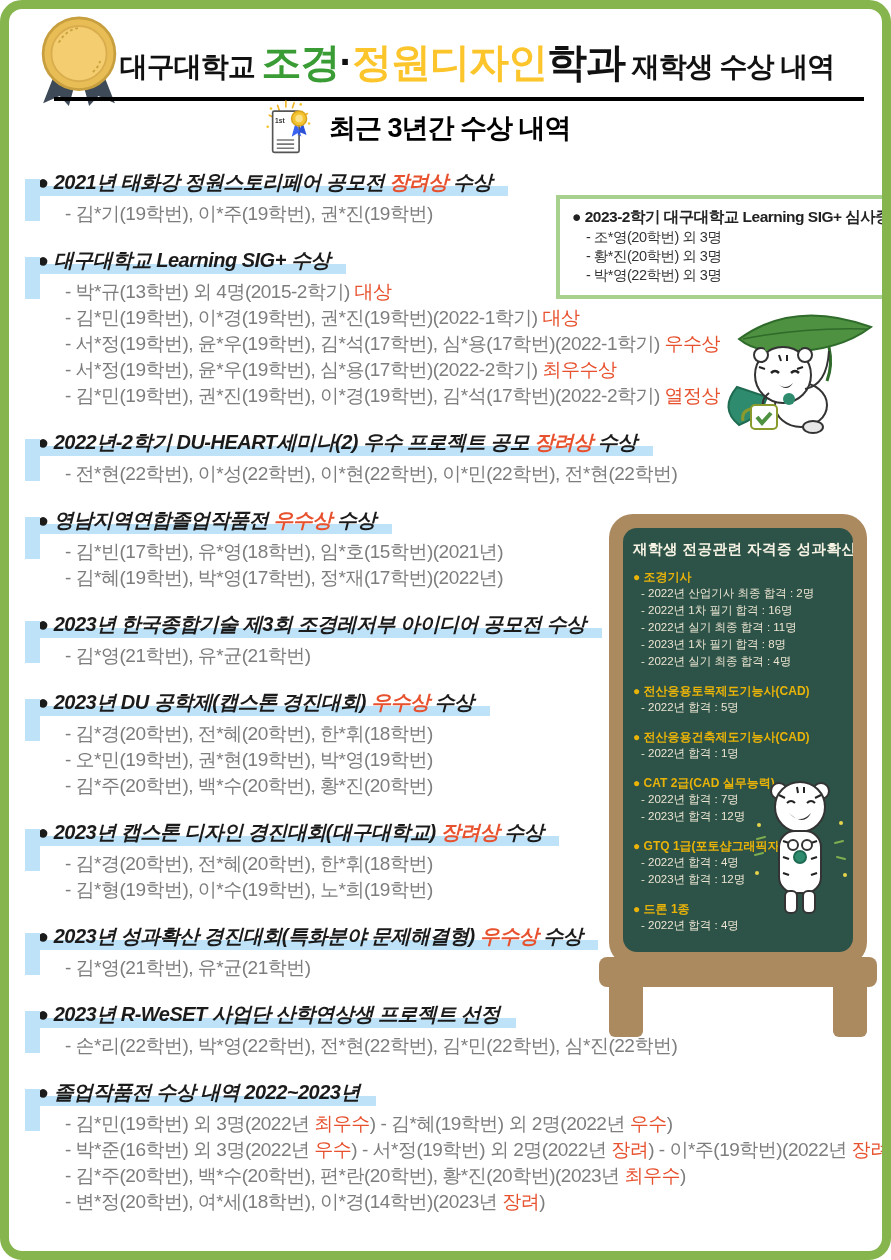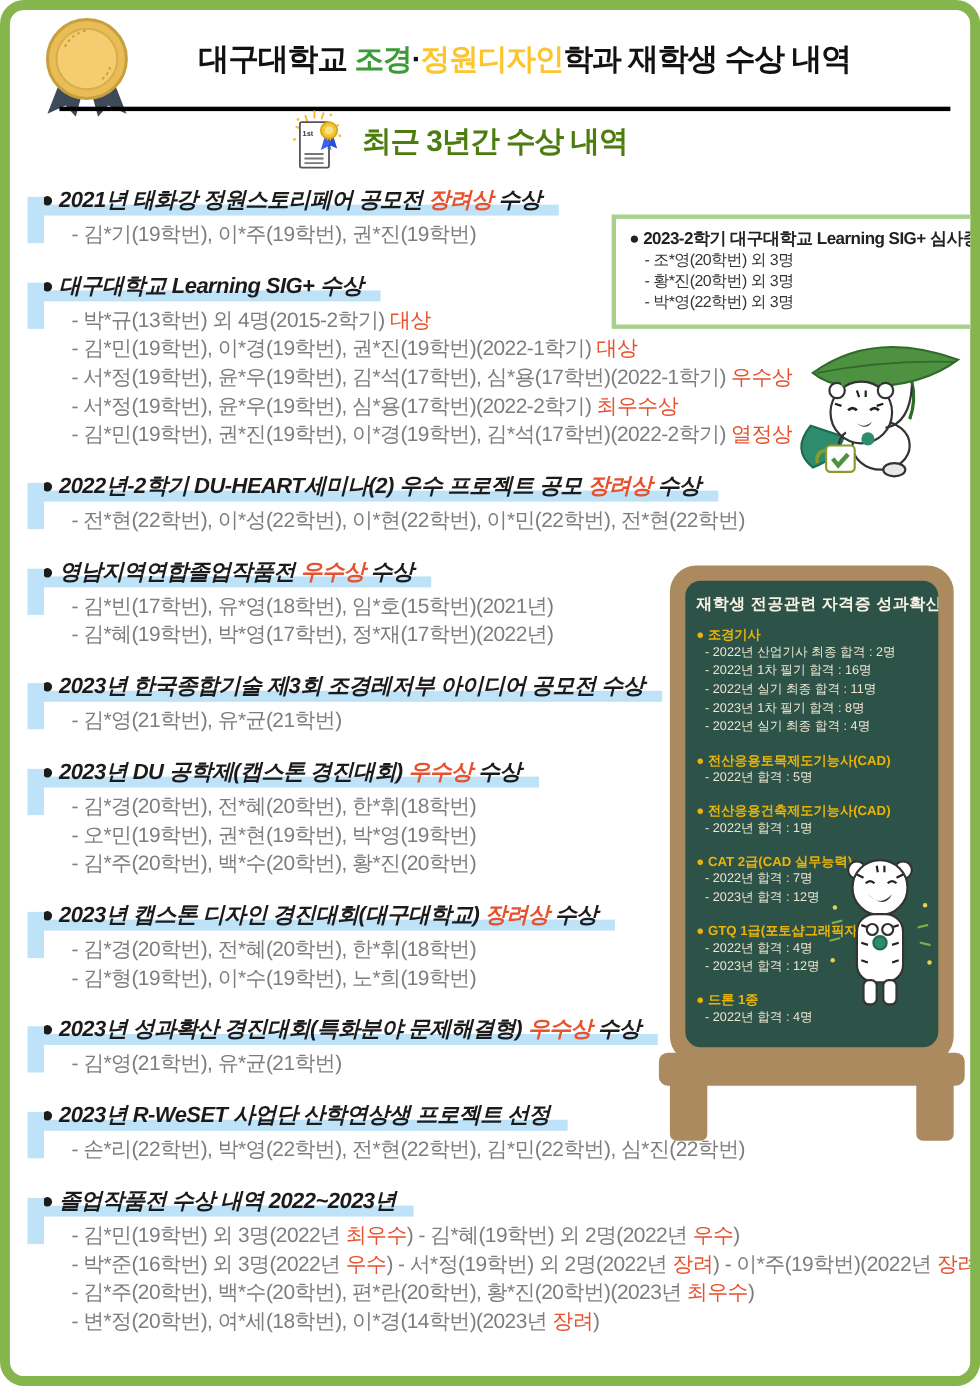--- a/index.html
+++ b/index.html
@@ -13,28 +13,28 @@
     --board-green:#2d5348;
     --box-border:#a9d18e;
   }
   *{margin:0;padding:0;box-sizing:border-box;}
   body{font-family:"Liberation Sans",sans-serif;background:#fff;}
   .page{position:relative;width:891px;height:1260px;background:#fff;border:9px solid var(--green-border);border-radius:22px;overflow:hidden;}
 
   
   .medal{position:absolute;left:18px;top:6px;width:104px;height:92px;}
   .main-title{position:absolute;left:108px;top:26px;width:720px;text-align:center;font-weight:bold;font-size:28px;color:#111;letter-spacing:-1px;white-space:nowrap;}
-  .main-title .big{font-size:27px;}
+  .main-title .big{font-size:40px;}
   .main-title .t-green{color:var(--title-green);}
   .main-title .t-yellow{color:var(--title-yellow);text-align:right;}
   .divider{position:absolute;left:45px;top:88px;width:810px;height:4px;background:#000;}
 
   .sub-head{position:absolute;left:250px;top:90px;height:58px;display:flex;align-items:center;}
   .cert-icon{width:62px;height:62px;margin-right:8px;}
-  .sub-title{font-size:27px;font-weight:bold;color:#4d7c0f;letter-spacing:-1px;}
+  .sub-title{font-size:27px;font-weight:bold;color:#000000;letter-spacing:-1px;}
 
   
   .sections{position:absolute;left:18px;top:150px;width:864px;padding-top:8px;z-index:2;}
   .sec{position:relative;padding-left:10px;margin-bottom:18px;}
   .sec::before{content:"";position:absolute;left:-2px;top:12px;width:15px;height:42px;background:var(--blue);}
   .sec-h{font-size:20px;font-weight:bold;line-height:30px;margin-bottom:4px;color:#1b1b1b;letter-spacing:-0.5px;white-space:nowrap;}
   .sec-h .hl{background:linear-gradient(var(--blue),var(--blue)) no-repeat left 100%/100% 10px;padding:0 16px 3px 0;font-style:italic;}
   .sec-lines{padding-left:28px;}
   .sec-line{font-size:19px;line-height:26px;color:var(--gray);letter-spacing:-0.5px;white-space:nowrap;}
   .c-red{color:var(--red);}

